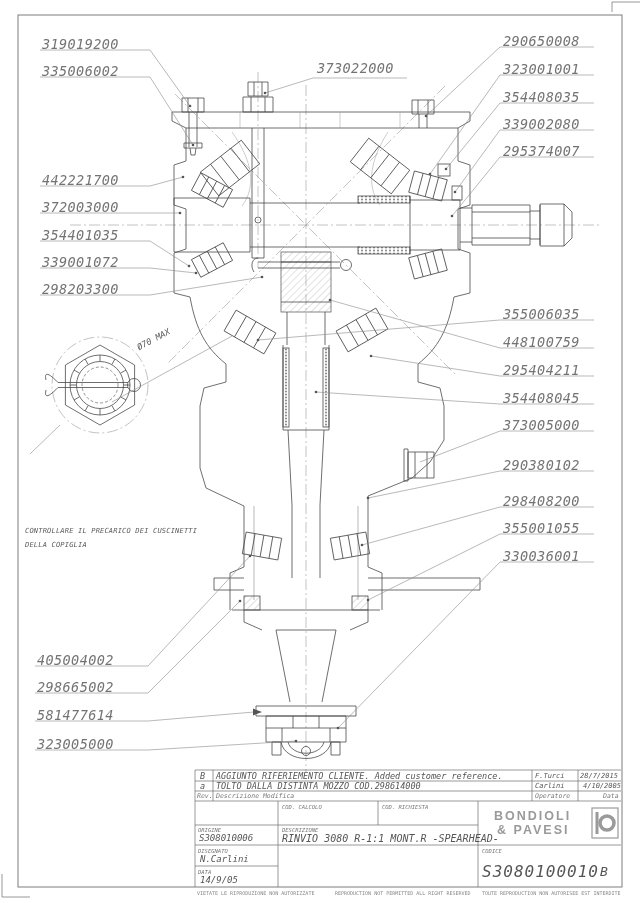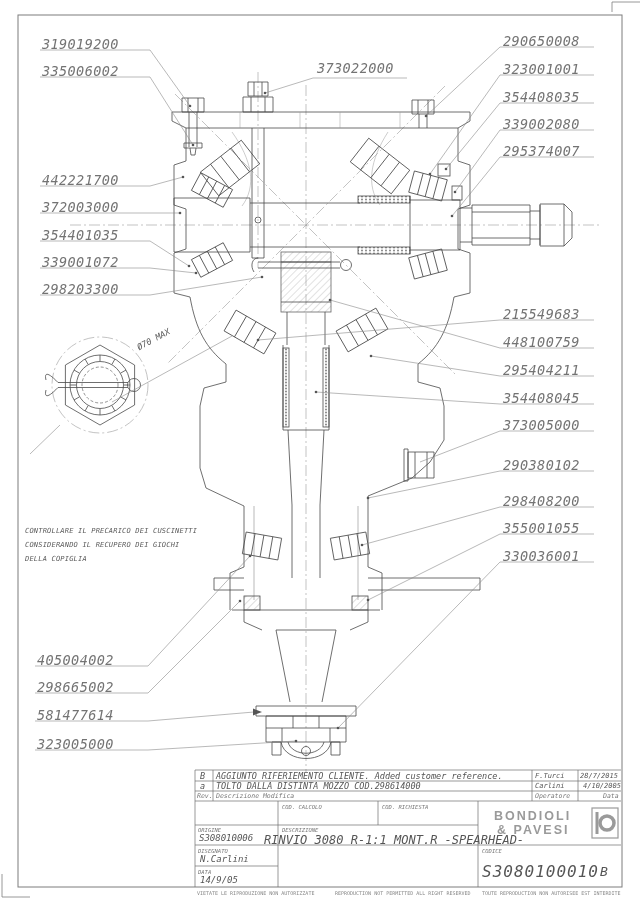--- a/index.html
+++ b/index.html
@@ -223,36 +223,35 @@
   <div class="co" style="left:37px;top:652px">405004002</div>
   <div class="co" style="left:37px;top:679px">298665002</div>
   <div class="co" style="left:37px;top:707px">581477614</div>
   <div class="co" style="left:37px;top:736px">323005000</div>
   <div class="co" style="left:317px;top:60px">373022000</div>
   <div class="co" style="left:503px;top:33px">290650008</div>
   <div class="co" style="left:503px;top:61px">323001001</div>
   <div class="co" style="left:503px;top:89px">354408035</div>
   <div class="co" style="left:503px;top:116px">339002080</div>
   <div class="co" style="left:503px;top:143px">295374007</div>
-  <div class="co" style="left:503px;top:306px">215549683</div>
+  <div class="co" style="left:503px;top:306px">355006035</div>
   <div class="co" style="left:503px;top:334px">448100759</div>
   <div class="co" style="left:503px;top:362px">295404211</div>
   <div class="co" style="left:503px;top:390px">354408045</div>
   <div class="co" style="left:503px;top:417px">373005000</div>
   <div class="co" style="left:503px;top:457px">290380102</div>
   <div class="co" style="left:503px;top:493px">298408200</div>
   <div class="co" style="left:503px;top:520px">355001055</div>
   <div class="co" style="left:503px;top:548px">330036001</div>
 </div>
 
 <div class="dim" style="left:140px;top:342px">Ø70 MAX</div>
 
 <div style="position:absolute;left:25px;top:524px">
   <div class="note" style="position:static">CONTROLLARE IL PRECARICO DEI CUSCINETTI</div>
-  <div class="note" style="position:static">CONSIDERANDO IL RECUPERO DEI GIOCHI</div>
   <div class="note" style="position:static">DELLA COPIGLIA</div>
 </div>
 
 <div>
 
   <div class="tb rev" style="left:200px;top:771px">B</div>
   <div class="tb rev" style="left:216px;top:771px">AGGIUNTO RIFERIEMENTO CLIENTE. Added customer reference.</div>
   <div class="tb revsm" style="left:535px;top:772px">F.Turci</div>
   <div class="tb revsm" style="left:580px;top:772px">28/7/2015</div>
   <div class="tb rev" style="left:200px;top:781px">a</div>
@@ -266,21 +265,21 @@
 
   <div class="tb lab" style="left:282px;top:804px">COD. CALCOLO</div>
   <div class="tb lab" style="left:382px;top:804px">COD. RICHIESTA</div>
   <div class="tb lab" style="left:198px;top:827px">ORIGINE</div>
   <div class="tb lab" style="left:282px;top:827px">DESCRIZIONE</div>
   <div class="tb lab" style="left:198px;top:848px">DISEGNATO</div>
   <div class="tb lab" style="left:198px;top:869px">DATA</div>
   <div class="tb lab" style="left:482px;top:848px">CODICE</div>
 
   <div class="tb val" style="left:199px;top:833px">S308010006</div>
-  <div class="tb val" style="left:264px;top:833px;font-size:12px">RINVIO 3080 R-1:1 MONT.R -SPEARHEAD-</div>
+  <div class="tb val" style="left:282px;top:833px;font-size:10px">RINVIO 3080 R-1:1 MONT.R -SPEARHEAD-</div>
   <div class="tb val" style="left:200px;top:854px">N.Carlini</div>
   <div class="tb val" style="left:200px;top:875px">14/9/05</div>
   <div class="tb big" style="left:482px;top:862px">S3080100010</div>
   <div class="tb big" style="left:600px;top:864px;font-size:13px">B</div>
 
   <div class="logo" style="position:absolute;left:494px;top:809px">BONDIOLI</div>
   <div class="logo" style="position:absolute;left:497px;top:823px">&amp; PAVESI</div>
 
   <div class="foot" style="left:197px;top:890px">VIETATE LE RIPRODUZIONE NON AUTORIZZATE</div>
   <div class="foot" style="left:335px;top:890px">REPRODUCTION NOT PERMITTED ALL RIGHT RESERVED</div>

